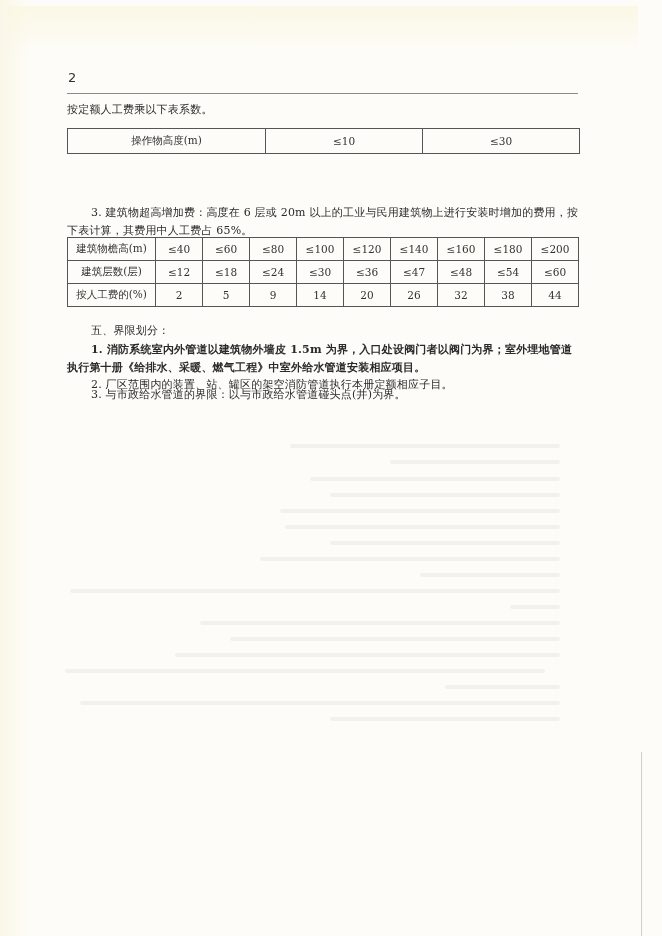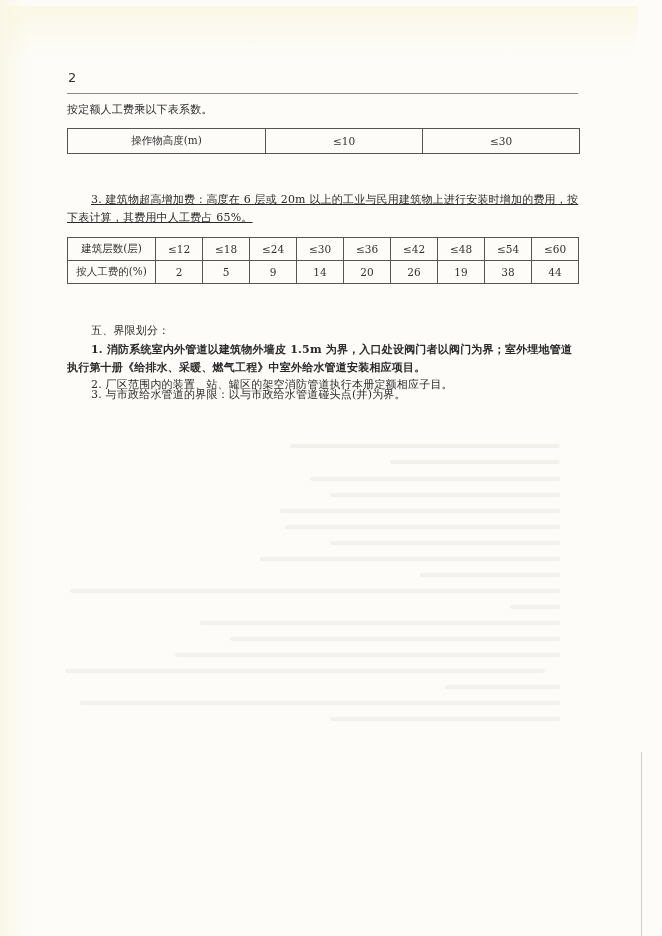--- a/index.html
+++ b/index.html
@@ -88,57 +88,69 @@
     </colgroup>
   <tbody>
       <tr>
     <td>操作物高度(m)</td>
     <td>≤10</td>
     <td>≤30</td>
   </tr>
 </tbody>
   </table>
 
-<div class="para indent" style="top:191px;text-decoration:underline;">3. 建筑物超高增加费：高度在 6 层或 20m 以上的工业与民用建筑物上进行安装时增加的费用，按下表计算，其费用中人工费占 65%。</div>
+<div class="para indent" style="top:204px;">3. 建筑物超高增加费：高度在 6 层或 20m 以上的工业与民用建筑物上进行安装时增加的费用，按下表计算，其费用中人工费占 65%。</div>
 
 <table class="grid" id="table2">
   <colgroup>
     <col style="width:88px">
       <col style="width:47px">
       <col style="width:47px">
       <col style="width:47px">
     <col style="width:47px">
       <col style="width:47px">
       <col style="width:47px">
       <col style="width:47px">
     <col style="width:47px">
       <col style="width:47px">
   </colgroup>
   <tbody>
+      <tr>
+    <td>建筑物檐高(m)</td>
+    <td>≤40</td>
+    <td>≤60</td>
+    <td>≤80</td>
+    <td>≤100</td>
+    <td>≤120</td>
+    <td>≤140</td>
+    <td>≤160</td>
+    <td>≤180</td>
+    <td>≤200</td>
+  </tr>
   <tr>
     <td>建筑层数(层)</td>
     <td>≤12</td>
     <td>≤18</td>
     <td>≤24</td>
     <td>≤30</td>
     <td>≤36</td>
-    <td>≤42</td>
+    <td>≤47</td>
     <td>≤48</td>
     <td>≤54</td>
     <td>≤60</td>
   </tr>
   <tr>
     <td>按人工费的(%)</td>
     <td>2</td>
     <td>5</td>
     <td>9</td>
     <td>14</td>
     <td>20</td>
     <td>26</td>
-    <td>19</td>
+    <td>32</td>
     <td>38</td>
     <td>44</td>
   </tr>
 </tbody>
   </table>
 
 <div class="para indent" style="top:322px;">五、界限划分：</div>
 <div class="para indent" style="top:341px;font-weight:bold;">1. 消防系统室内外管道以建筑物外墙皮 1.5m 为界，入口处设阀门者以阀门为界；室外埋地管道执行第十册《给排水、采暖、燃气工程》中室外给水管道安装相应项目。</div>
 <div class="para indent" style="top:376px;">2. 厂区范围内的装置、站、罐区的架空消防管道执行本册定额相应子目。</div>
 <div class="para indent" style="top:386px;">3. 与市政给水管道的界限：以与市政给水管道碰头点(井)为界。</div>

